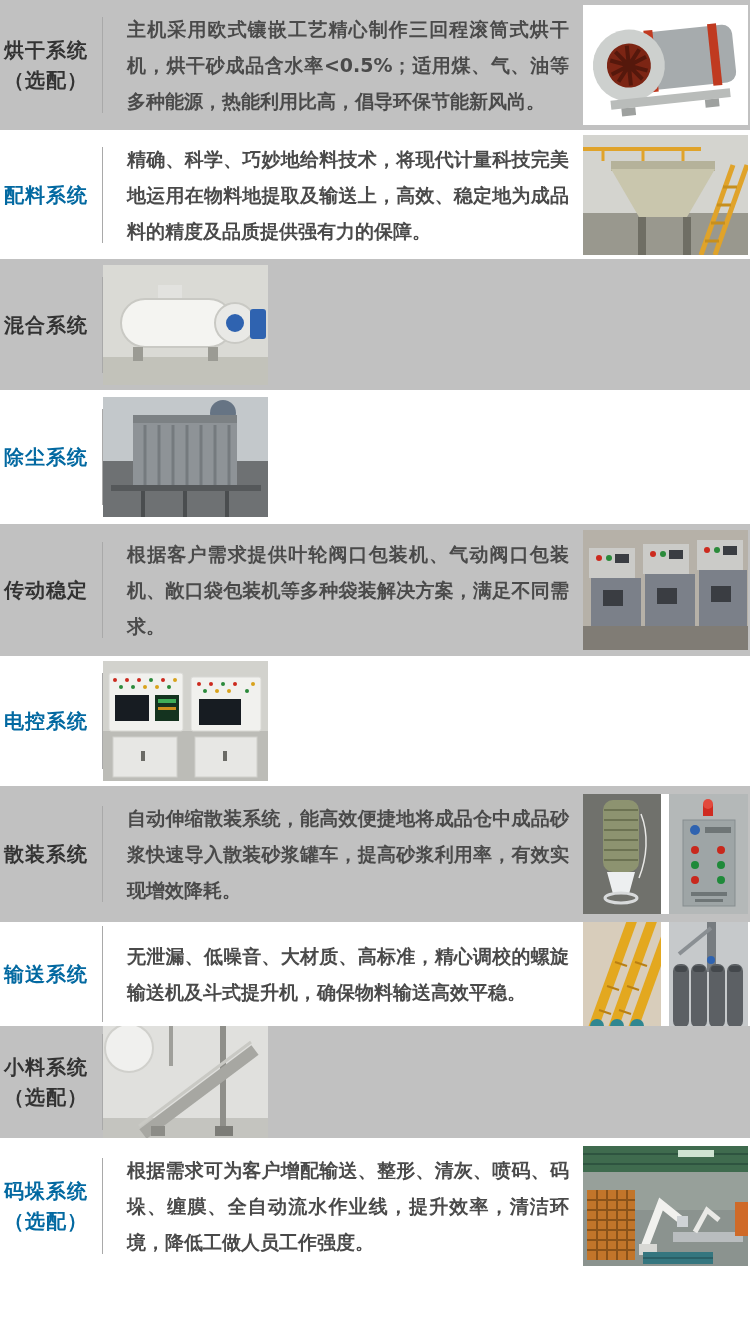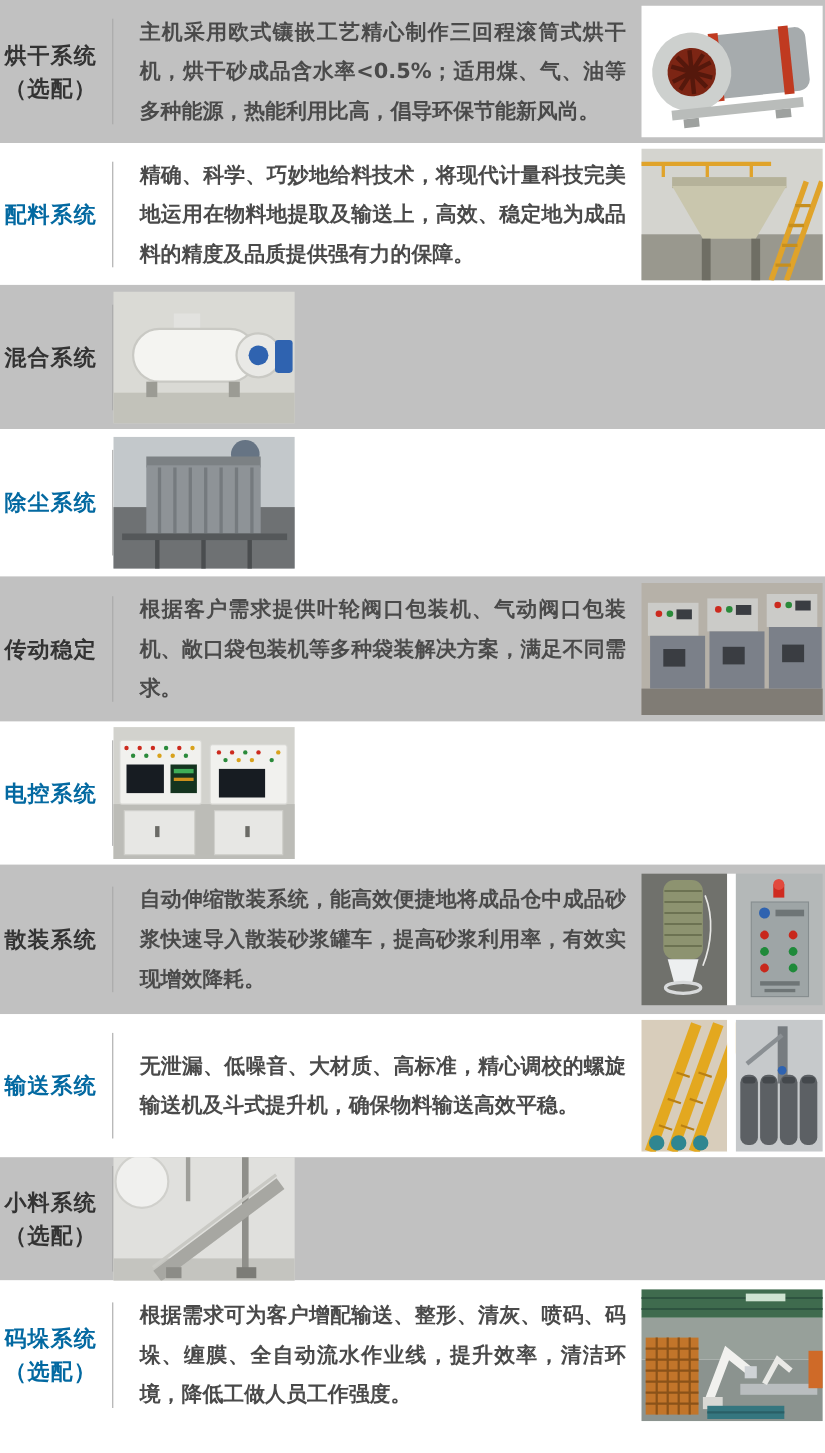--- a/index.html
+++ b/index.html
@@ -8,21 +8,21 @@
   .row{display:flex;align-items:center;width:750px;overflow:hidden;}
   .row.gray{background:#c1c1c1;}
   .row.white{background:#ffffff;}
   .row:nth-of-type(1){height:130px;}
   .row:nth-of-type(2){height:129px;}
   .row:nth-of-type(3){height:131px;}
   .row:nth-of-type(4){height:134px;}
   .row:nth-of-type(5){height:132px;}
   .row:nth-of-type(6){height:130px;}
   .row:nth-of-type(7){height:136px;}
-  .row:nth-of-type(8){height:130px;}
+  .row:nth-of-type(8){height:104px;}
   .row:nth-of-type(9){height:112px;}
   .row:nth-of-type(10){height:135px;}
   .label-col{flex:0 0 98px;padding-left:4px;}
   .lbl{font-size:20px;font-weight:bold;color:#333333;letter-spacing:1px;line-height:30px;white-space:nowrap;}
   .row.redlbl .lbl{color:#0369a1;}
   .lbl:empty{display:none;}
   .vdivider{flex:0 0 1px;width:1px;height:96px;background:#a9a9a9;}
   .desc{flex:1;margin:0 14px 0 24px;font-size:19px;line-height:36px;font-weight:bold;color:#4a4a4a;text-align:justify;}
   .photo{flex:0 0 165px;height:120px;margin-right:2px;}
   .photo svg{display:block;width:100%;height:100%;}

